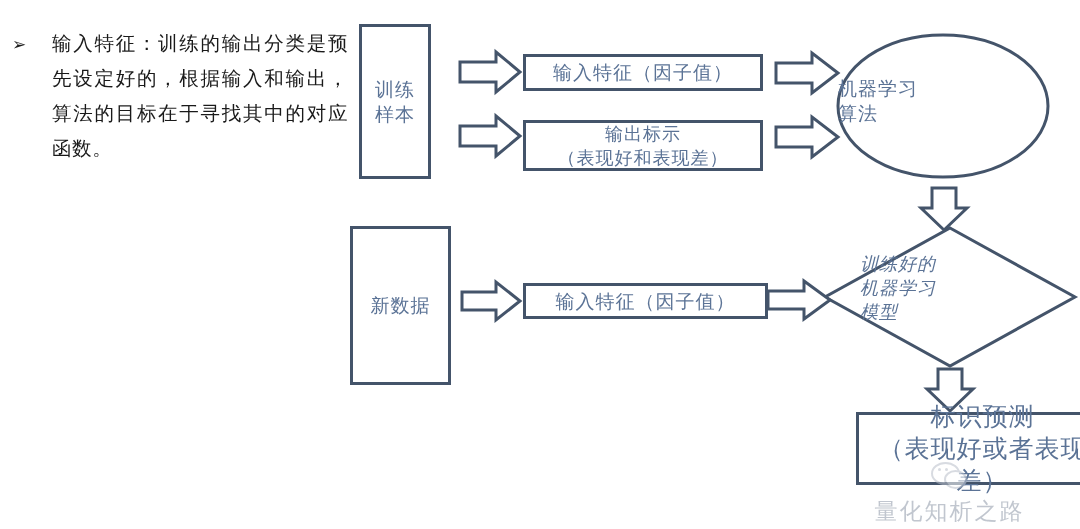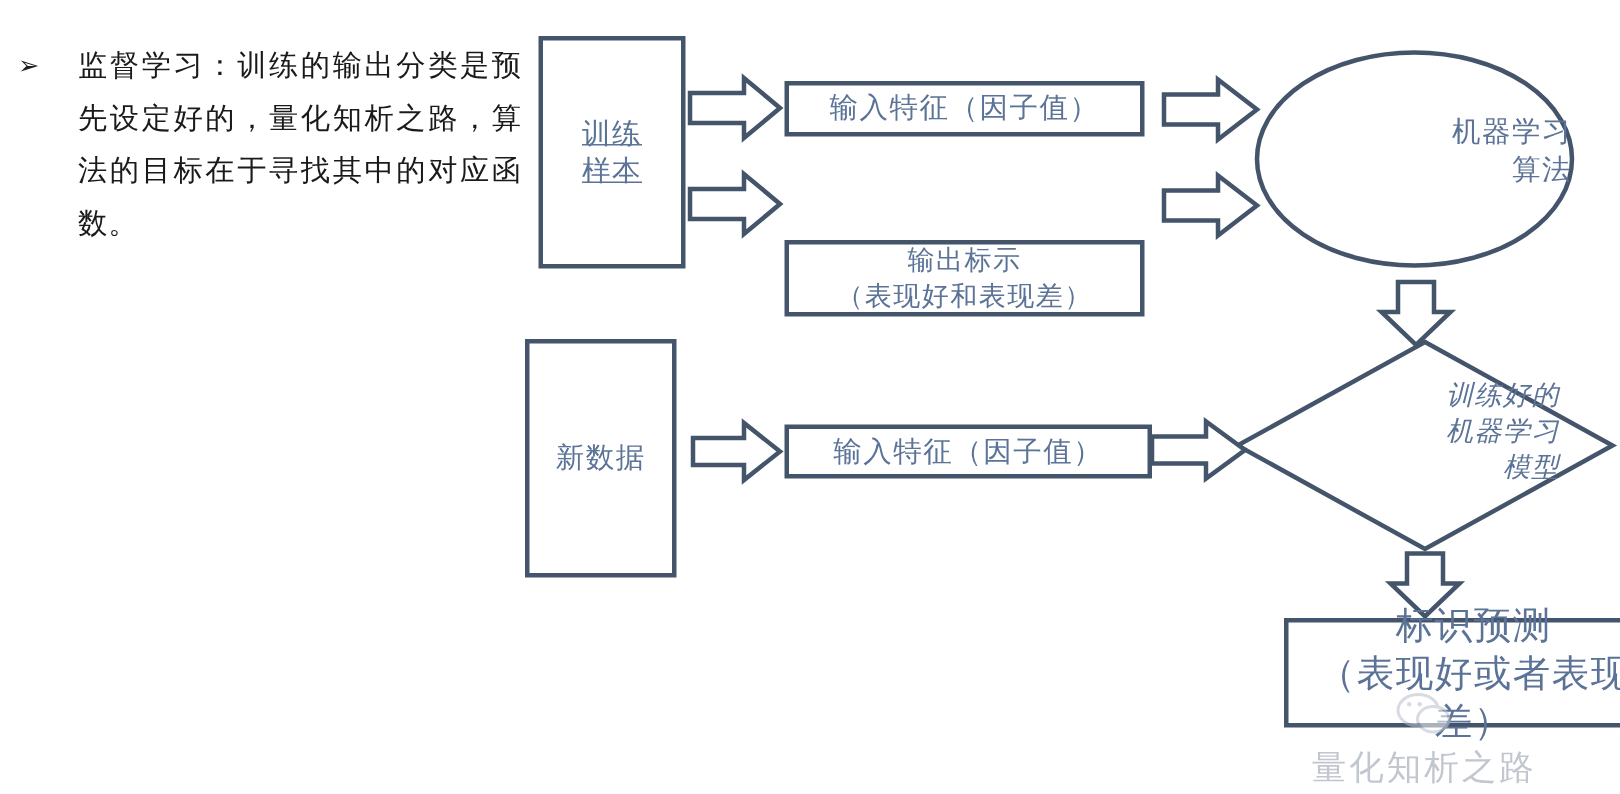--- a/index.html
+++ b/index.html
@@ -63,40 +63,38 @@
     font-family: "DejaVu Serif", serif;
     letter-spacing: 1px;
     line-height: 1.28;
   }
   .node .lines { display: block; }
 
   .rect { border-radius: 0; }
 
   
   #training-sample-box {
-    left: 359px; top: 24px; width: 98px; height: 155px;
-    font-size: 19px;
-    text-decoration: underline;
+    left: 359px; top: 24px; width: 72px; height: 155px;
+    font-size: 19px;
   }
   
   #new-data-box {
     left: 350px; top: 226px; width: 101px; height: 159px;
     font-size: 19px;
     text-align: right;
   }
   
   #input-feature-box-top {
     left: 523px; top: 54px; width: 240px; height: 37px;
     font-size: 19px;
   }
   
   #output-label-box {
     left: 523px; top: 120px; width: 240px; height: 51px;
     font-size: 18px;
-    margin-top: 40px;
   }
   
   #input-feature-box-bottom {
     left: 523px; top: 283px; width: 245px; height: 36px;
     font-size: 19px;
   }
   
   #prediction-box {
     left: 822px; top: 412px; width: 253px; height: 73px;
     font-size: 25px;
@@ -120,21 +118,21 @@
     stroke: #44546a;
     stroke-width: 3;
     stroke-linejoin: miter;
   }
 
   
   .shape-label {
     position: absolute;
     color: #5b7396;
     font-family: "DejaVu Serif", serif;
-    text-align: right;
+    text-align: left;
     letter-spacing: 1px;
     line-height: 1.3;
   }
   #ml-algorithm-label {
     left: 838px; top: 76px; width: 210px;
     font-size: 19px;
   }
   #trained-model-label {
     left: 860px; top: 252px; width: 180px;
     font-size: 18px;
@@ -196,21 +194,21 @@
     white-space: nowrap;
   }
 </style>
 </head>
 <body>
 
 <div id="canvas">
 
   <div class="text-block">
     <span class="bullet-marker">➢</span>
-    <div class="bullet-text">监督学习：训练的输出分类是预先设定好的，量化知析之路，算法的目标在于寻找其中的对应函数。</div>
+    <div class="bullet-text">输入特征：训练的输出分类是预先设定好的，根据输入和输出，算法的目标在于寻找其中的对应函数。</div>
   </div>
 
   <svg id="shape-layer" viewBox="0 0 1080 529">
 
     <ellipse class="stroke-shape" cx="943" cy="106" rx="105" ry="71"></ellipse>
 
     <polygon class="stroke-shape" points="950,228 1075,297 950,366 825,297"></polygon>
 
     <polygon class="arrow" points="460,62 496,62 496,52 520,72 496,92 496,82 460,82"></polygon>
 

